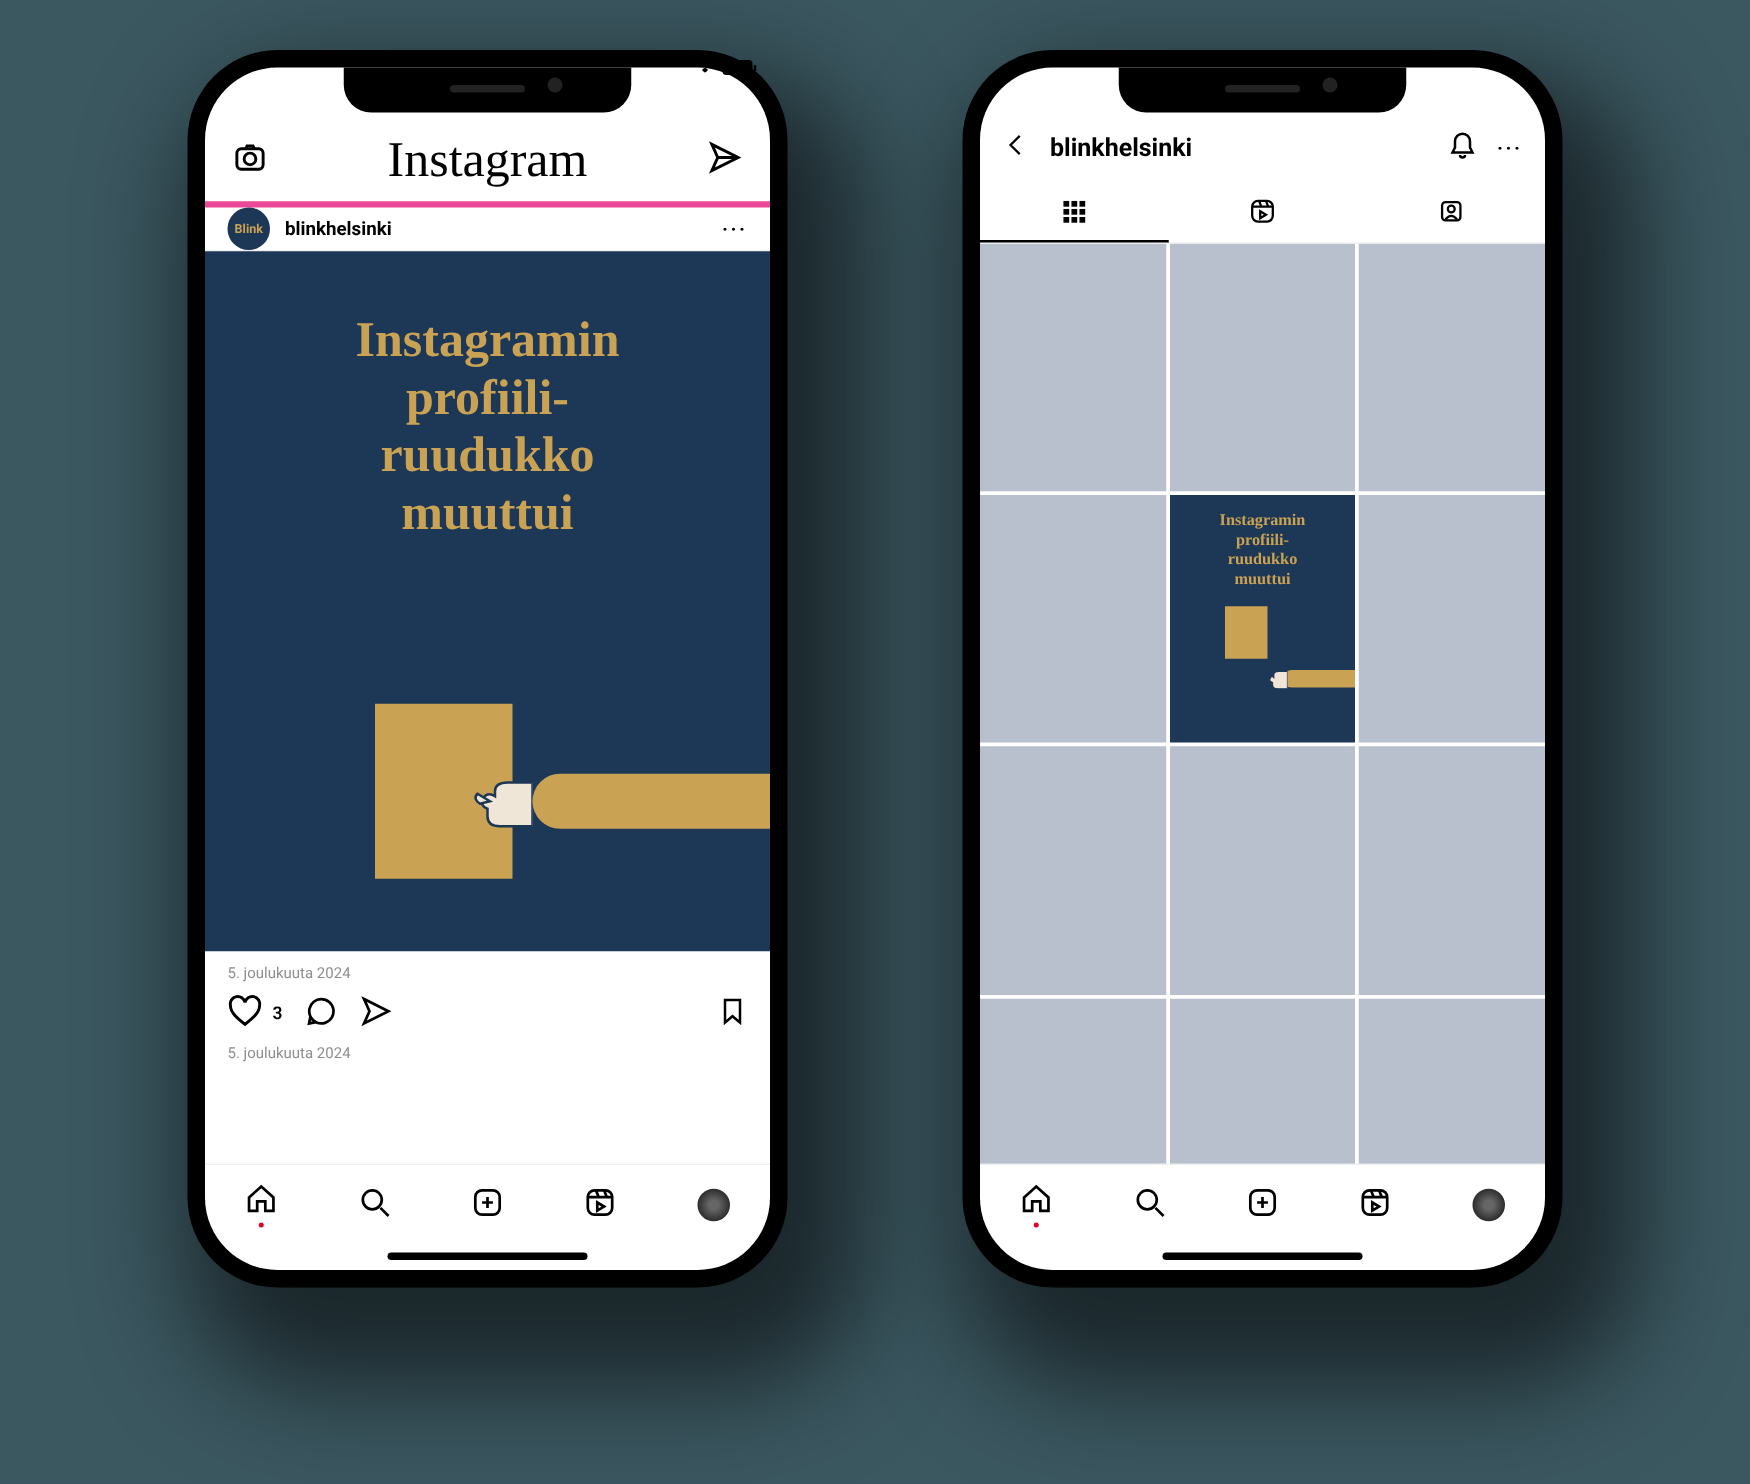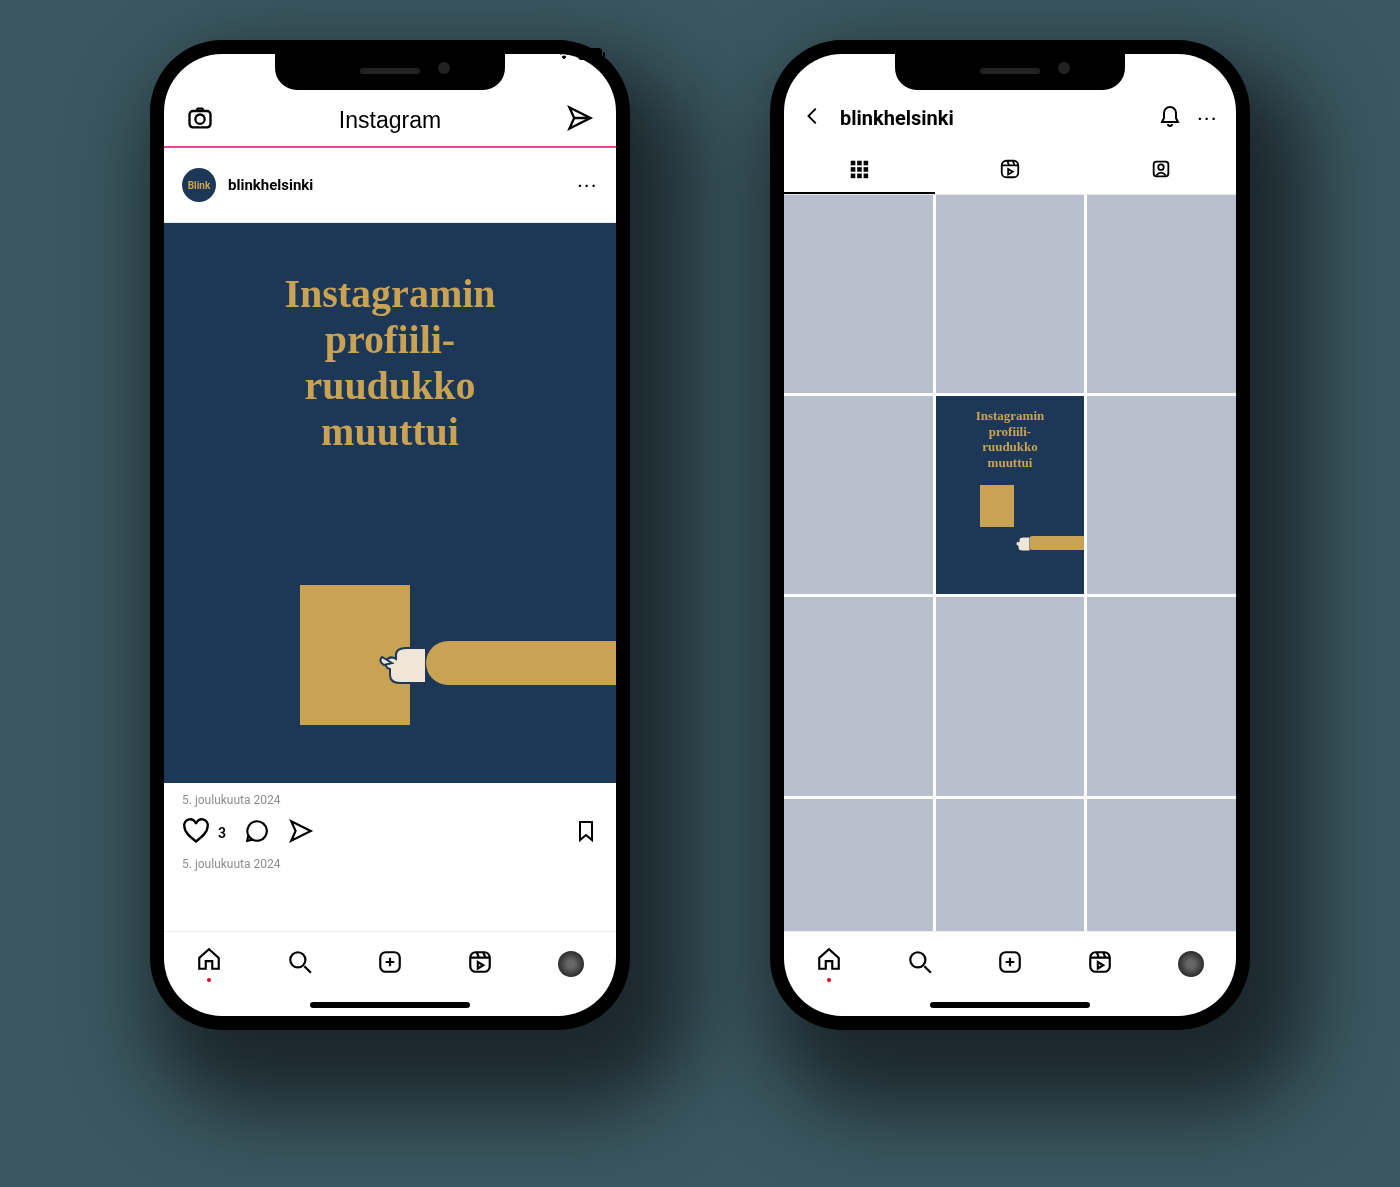--- a/index.html
+++ b/index.html
@@ -30,23 +30,23 @@
   .speaker{position:absolute;top:14px;left:50%;transform:translateX(-50%);width:60px;height:6px;background:#222;border-radius:3px;}
   .cam{position:absolute;top:8px;left:calc(50% + 48px);width:12px;height:12px;background:#222;border-radius:50%;}
   .status-indicators{position:absolute;top:6px;right:28px;display:flex;gap:6px;align-items:center;color:#000;z-index:3;}
   .wifi{font-size:14px;}
   .batt{width:24px;height:12px;border:1.5px solid #000;border-radius:3px;position:relative;background:#000;}
   .batt::after{content:"";position:absolute;right:-4px;top:3px;width:2px;height:5px;background:#000;border-radius:1px;}
   .home-indicator{position:absolute;bottom:22px;left:50%;transform:translateX(-50%);width:160px;height:6px;background:#000;border-radius:4px;z-index:6;}
 
   
   .topbar-a{display:flex;align-items:center;justify-content:space-between;padding:50px 22px 10px;}
-  .logo-ig{font-family:Liberation Sans, sans-serif;font-size:23px;font-weight:500;}
+  .logo-ig{font-family:Liberation Serif, serif;font-size:40px;font-weight:500;}
   .icon-svg{stroke:#000;stroke-width:2;fill:none;}
-  .post-header{display:flex;align-items:center;padding:20px 18px;border-top:2px solid #ec4899;border-bottom:1px solid #eee;}
+  .post-header{display:flex;align-items:center;padding:0 18px;border-top:5px solid #ec4899;border-bottom:1px solid #eee;}
   .avatar{width:34px;height:34px;border-radius:50%;background:#1d3756;display:flex;align-items:center;justify-content:center;color:#c9a254;font-size:10px;font-weight:700;margin-right:12px;}
   .uname{font-weight:700;font-size:15px;}
   .dots{margin-left:auto;font-weight:700;letter-spacing:2px;}
   .post-image{background:#1d3756;flex:0 0 560px;position:relative;overflow:hidden;}
   .post-text{color:#c9a254;font-family:Georgia,"Times New Roman",serif;font-weight:800;text-align:center;font-size:40px;line-height:1.15;padding-top:48px;}
   .arm-box{position:absolute;bottom:58px;left:136px;width:110px;height:140px;background:#c9a254;}
   .arm{position:absolute;bottom:90px;right:-10px;display:flex;align-items:center;}
   .hand{width:48px;height:60px;}
   .arm-bar{width:200px;height:44px;background:#c9a254;border-radius:22px 0 0 22px;}
   .date{font-size:12px;color:#8e8e8e;padding:10px 18px 6px;}

